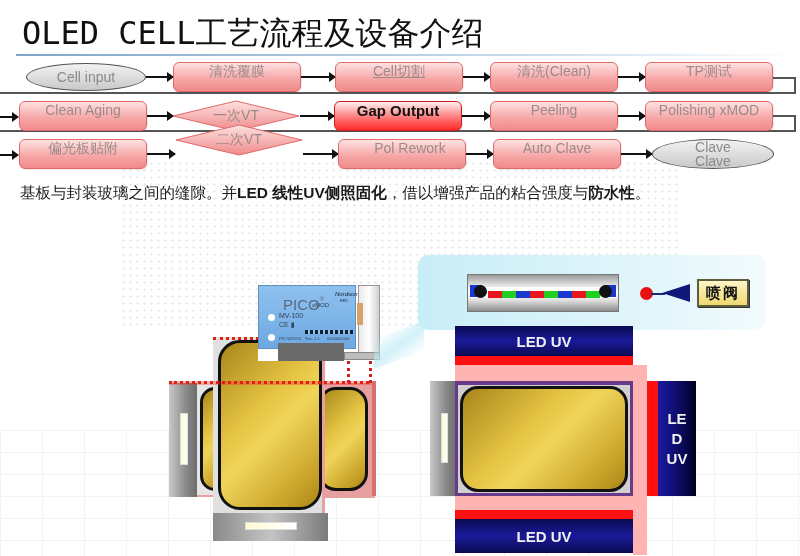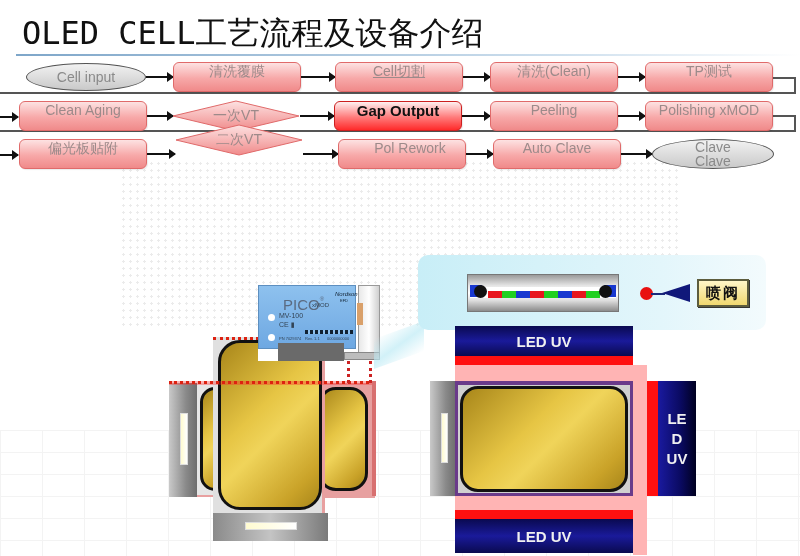--- a/index.html
+++ b/index.html
@@ -228,20 +228,23 @@
     <span>Auto Clave</span>
   </div>
   <div class="conn" style="left:621px;top:153px;width:31px;"></div>
   <div class="ellipse" style="left:652px;top:139px;width:122px;height:30px;flex-direction:column;">
     <span>Clave</span>
     <span>Clave</span>
   </div>
 </div>
 
 <div class="desc">
+  <div>
+    <span>基板与封装玻璃之间的缝隙。并</span><b>LED 线性UV侧照固化</b><span>，借以增强产品的粘合强度与</span><b>防水性</b><span>。</span>
+  </div>
 </div>
 
 <div>
 
   <div class="abs" style="left:325px;top:383px;width:50px;height:115px;background:#e7a0a0;"></div>
   <div class="abs gold" style="left:318px;top:387px;width:50px;height:104px;border-radius:18px;"></div>
 
   <div class="abs steel-v" style="left:169px;top:383px;width:28px;height:114px;"></div>
   <div class="abs slot" style="left:180px;top:413px;width:8px;height:52px;"></div>
   <div class="abs" style="left:197px;top:383px;width:22px;height:114px;background:#e6e6e6;border-bottom:2px solid #e8a0a0;"></div>

